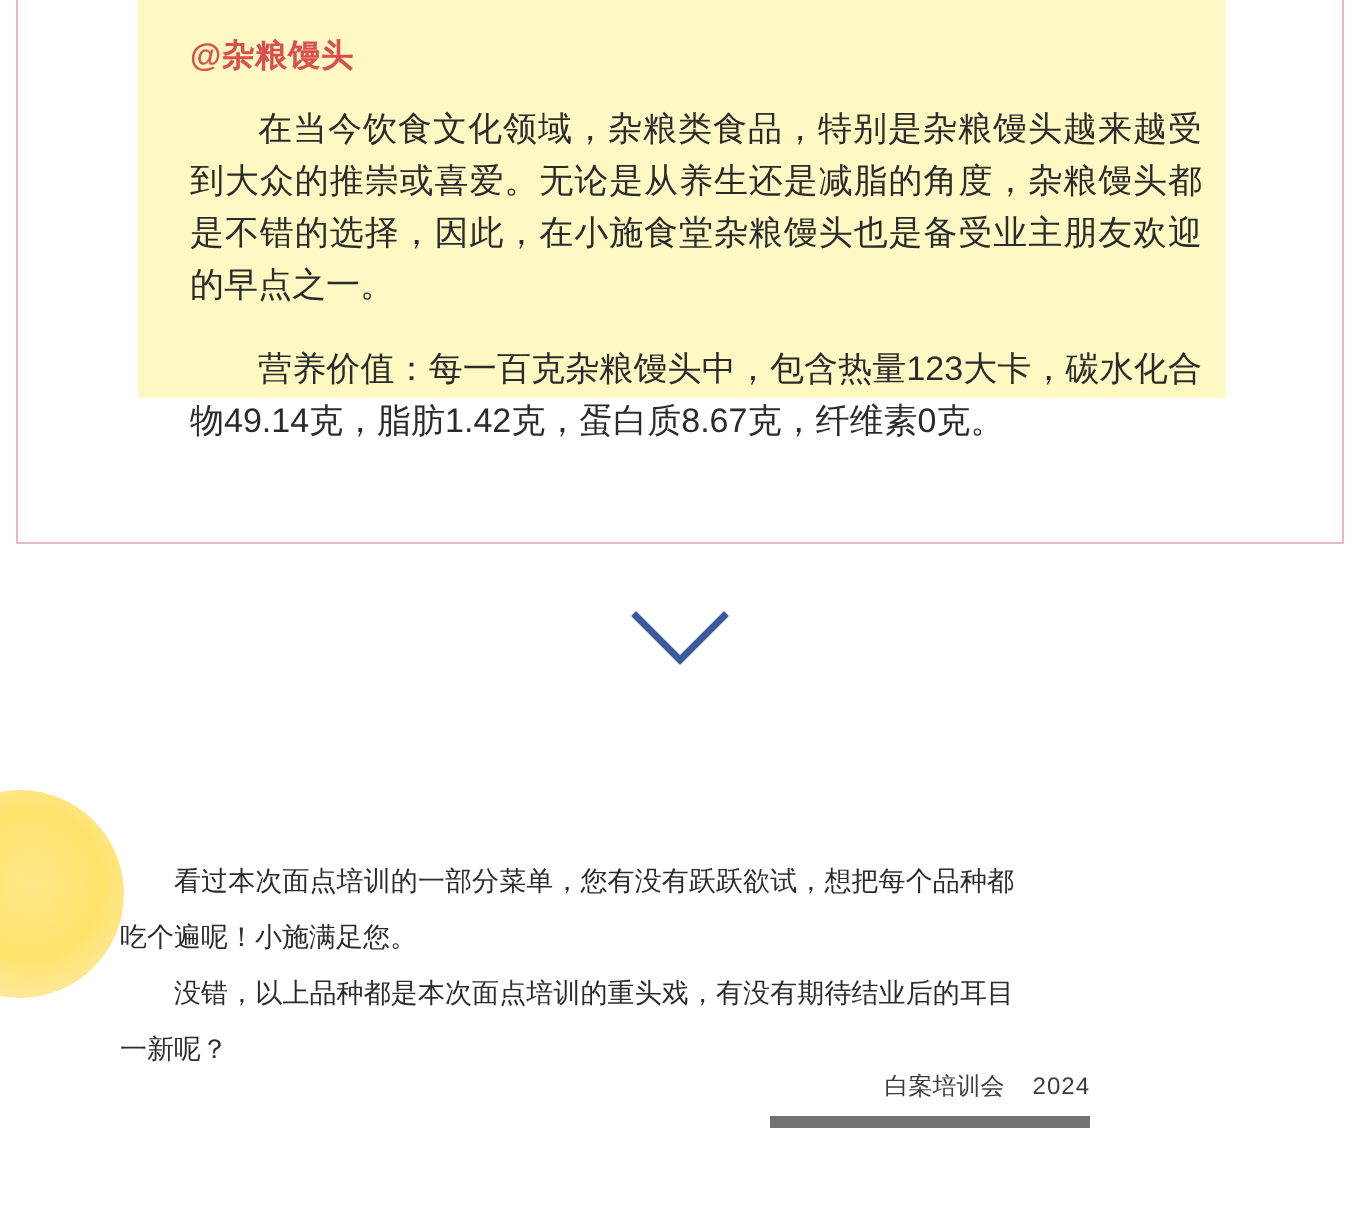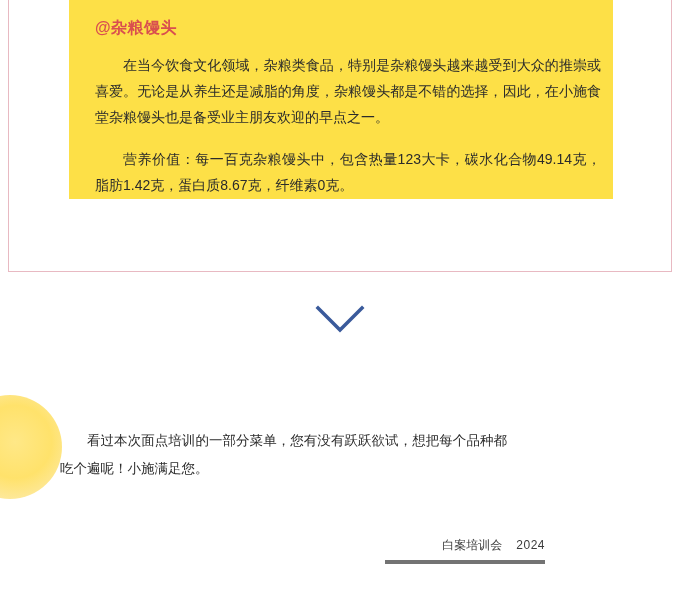--- a/index.html
+++ b/index.html
@@ -28,40 +28,40 @@
     box-sizing: border-box;
   }
 
   .pink-panel {
     position: absolute;
     left: 60px;
     top: 40px;
     width: 544px;
     
     height: 199px;
-    background: #fde047;
+    background: #fef9c3;
     box-sizing: border-box;
   }
 
   .panel-title {
     position: absolute;
     left: 26px;
     top: 18px;
     font-size: 16px;
     font-weight: bold;
     color: #d94f4f;
     letter-spacing: 0.5px;
   }
 
   .panel-body {
     position: absolute;
     left: 26px;
     right: 12px;
     top: 52px;
-    font-size: 14px;
+    font-size: 17px;
     line-height: 26px;
     color: #2b2b2b;
     text-align: justify;
   }
   .panel-body p {
     margin: 0 0 16px 0;
     text-indent: 2em;
   }
   .panel-body p:last-child { margin-bottom: 12px; }
 
@@ -111,21 +111,21 @@
 
   .footer {
     position: absolute;
     right: 22px;
     bottom: 46px;
     width: 160px;
     text-align: right;
     font-size: 12px;
     color: #3b3b3b;
     padding-bottom: 6px;
-    border-bottom: 4px solid #737373;
+    border-bottom: 6px solid #737373;
   }
   .footer .label { margin-right: 14px; }
   .footer .year { letter-spacing: 0.5px; }
 </style>
 </head>
 <body>
 
 <div class="top-section">
 
   <div class="pink-panel">
@@ -143,18 +143,19 @@
   <svg width="56" height="40" viewBox="0 0 56 40" aria-hidden="true">
     <polyline points="6,8 28,30 50,8" fill="none" stroke="#3a5a9b" stroke-width="3.5" stroke-linecap="square"></polyline>
   </svg>
 </div>
 
 <div class="bottom-section">
   <div class="yellow-blob"></div>
 
   <div class="bottom-text">
     <p>看过本次面点培训的一部分菜单，您有没有跃跃欲试，想把每个品种都吃个遍呢！小施满足您。</p>
+    <p>没错，以上品种都是本次面点培训的重头戏，有没有期待结业后的耳目一新呢？</p>
   </div>
 
   <div class="footer">
     <span class="label">白案培训会</span><span class="year">2024</span>
   </div>
 </div>
 
 </body></html>

